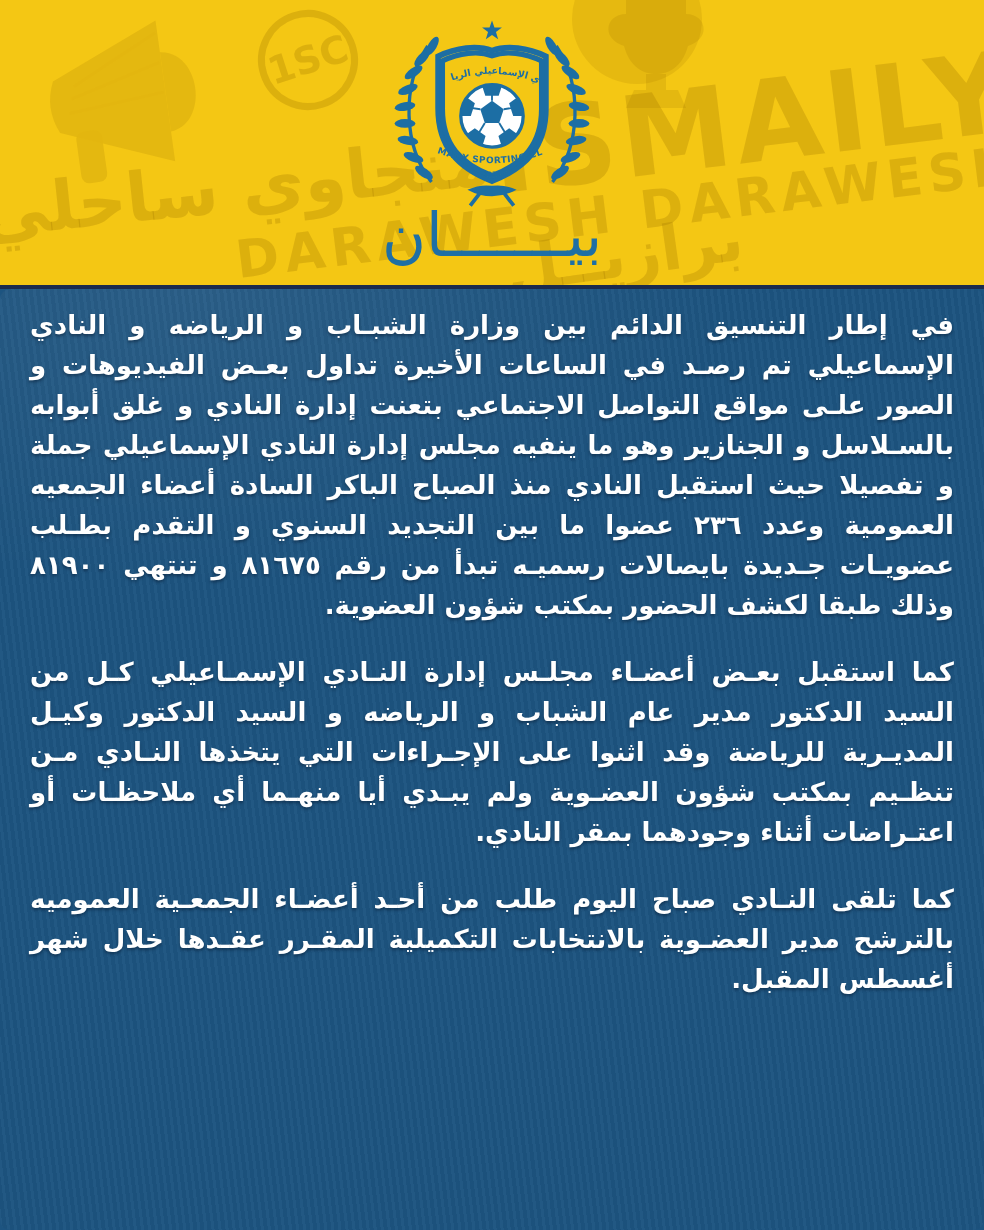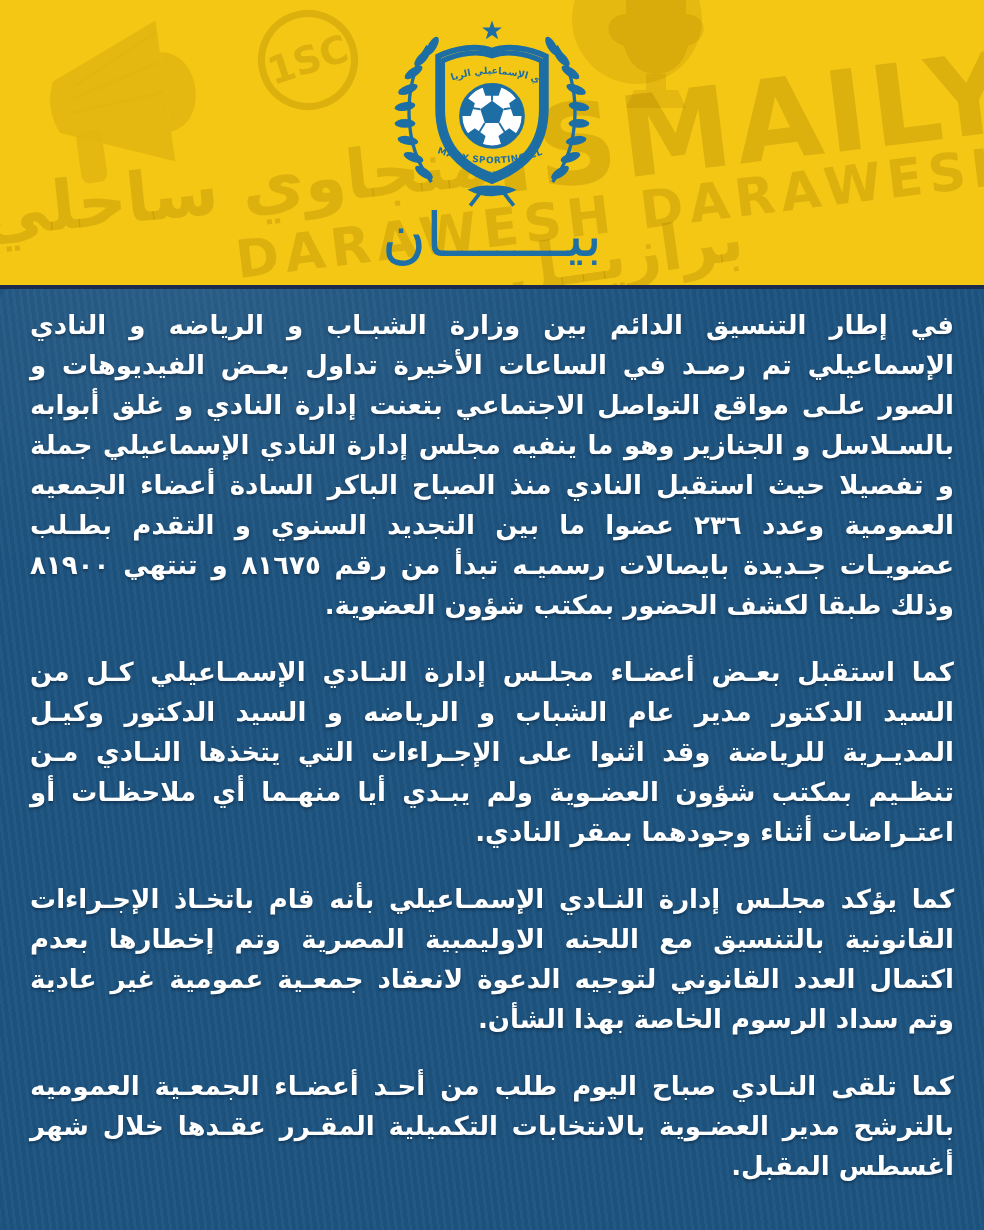--- a/index.html
+++ b/index.html
@@ -191,18 +191,17 @@
       <h1 class="title">بيـــــــان</h1>
     </div>
   </div>
 
   <div class="hdr-sep"></div>
 
   <div class="bdy">
     <div class="bdy-inner">
       <p>في إطار التنسيق الدائم بين وزارة الشبـاب و الرياضه و النادي الإسماعيلي تم رصـد في الساعات الأخيرة تداول بعـض الفيديوهات و الصور علـى مواقع التواصل الاجتماعي بتعنت إدارة النادي و غلق أبوابه بالسـلاسل و الجنازير وهو ما ينفيه مجلس إدارة النادي الإسماعيلي جملة و تفصيلا حيث استقبل النادي منذ الصباح الباكر السادة أعضاء الجمعيه العمومية وعدد ٢٣٦ عضوا ما بين التجديد السنوي و التقدم بطـلب عضويـات جـديدة بايصالات رسميـه تبدأ من رقم ٨١٦٧٥ و تنتهي ٨١٩٠٠ وذلك طبقا لكشف الحضور بمكتب شؤون العضوية.</p>
       <p>كما استقبل بعـض أعضـاء مجلـس إدارة النـادي الإسمـاعيلي كـل من السيد الدكتور مدير عام الشباب و الرياضه و السيد الدكتور وكيـل المديـرية للرياضة وقد اثنوا على الإجـراءات التي يتخذها النـادي مـن تنظـيم بمكتب شؤون العضـوية ولم يبـدي أيا منهـما أي ملاحظـات أو اعتـراضات أثناء وجودهما بمقر النادي.</p>
-      <p>كما يؤكد مجلـس إدارة النـادي الإسمـاعيلي بأنه قام باتخـاذ الإجـراءات القانونية بالتنسيق مع اللجنه الاوليمبية المصرية وتم إخطارها بعدم اكتمال العدد القانوني لتوجيه الدعوة لانعقاد جمعـية عمومية غير عادية وتم سداد الرسوم الخاصة بهذا الشأن.</p>
       <p>كما تلقى النـادي صباح اليوم طلب من أحـد أعضـاء الجمعـية العموميه بالترشح مدير العضـوية بالانتخابات التكميلية المقـرر عقـدها خلال شهر أغسطس المقبل.</p>
     </div>
   </div>
 
 </div>
 
 </body></html>

